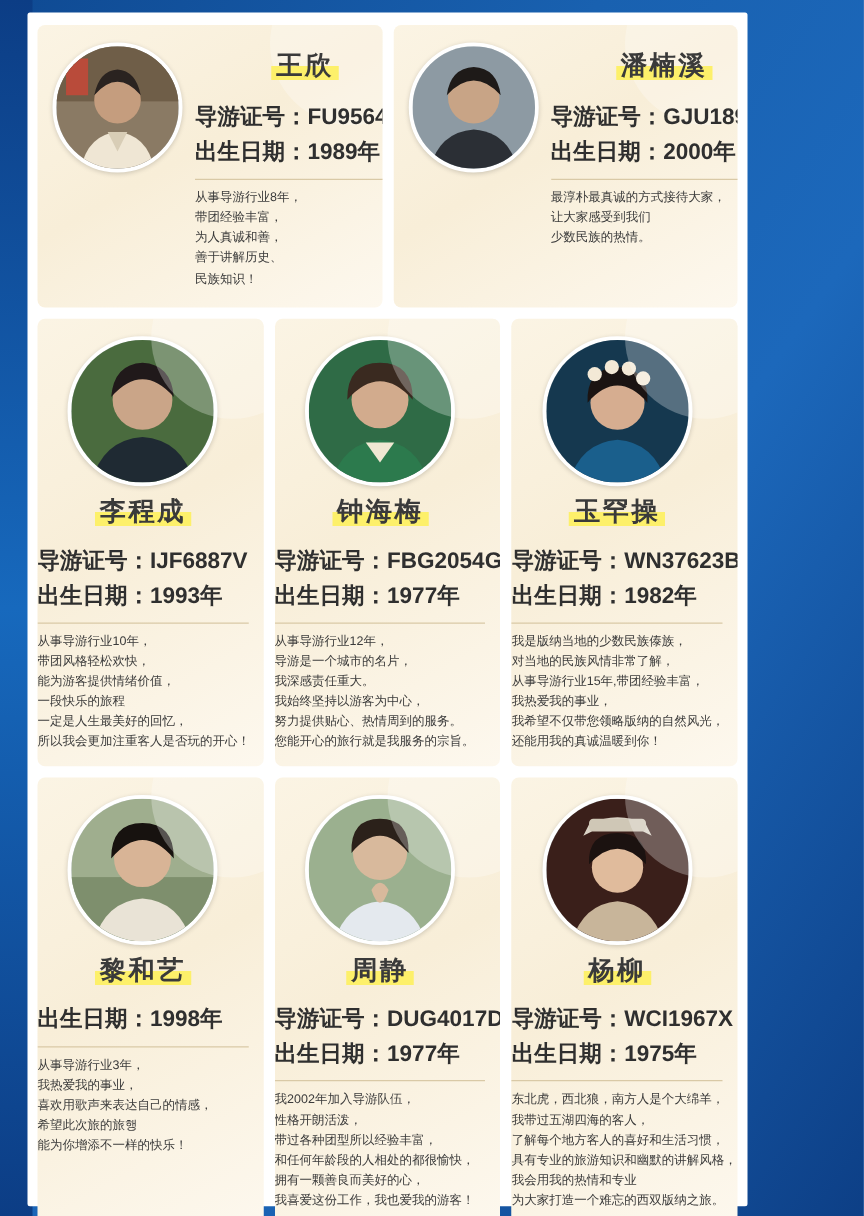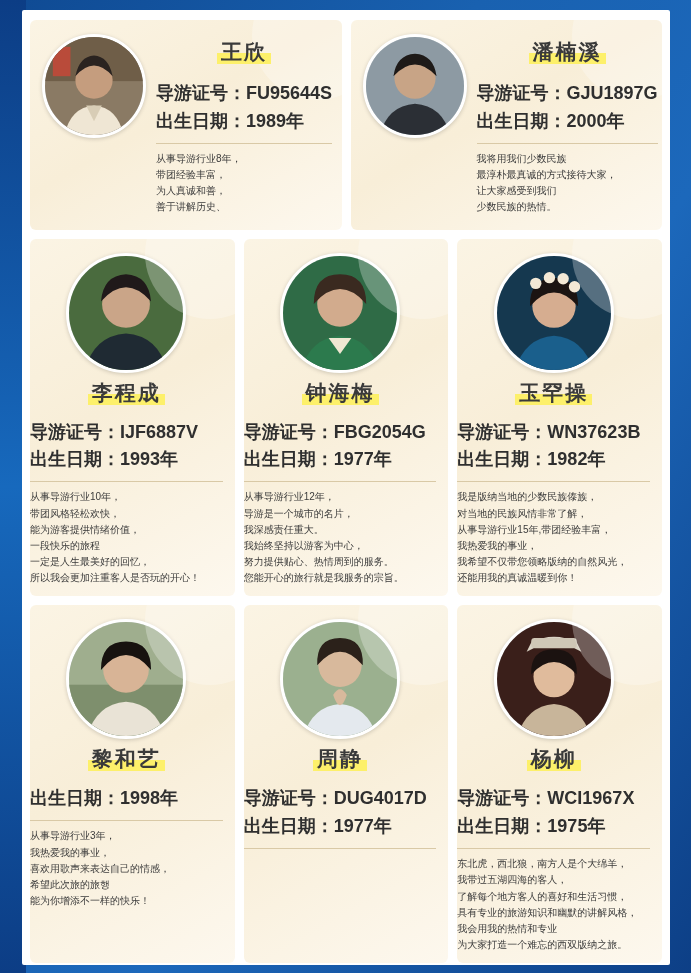--- a/index.html
+++ b/index.html
@@ -31,21 +31,21 @@
     content: "";
     position: absolute;
     right: 0; top: 0; bottom: 0;
     width: 14px;
     background: linear-gradient(180deg, #0a3madjust 0%, #1769bd 50%, #0a357a 100%);
   }
   .sheet {
     position: absolute;
     left: 22px;
     top: 10px;
-    width: 648px;
+    width: 576px;
     height: 955px;
     background: #ffffff;
     border-radius: 2px;
   }
   .grid {
     position: absolute;
     left: 8px;
     top: 10px;
     right: 8px;
     bottom: 8px;
@@ -189,20 +189,21 @@
           <div class="meta">
             <div class="line">导游证号：FU95644S</div>
             <div class="line">出生日期：1989年</div>
           </div>
           <div class="divider"></div>
           <div class="desc">
             <div class="line">从事导游行业8年，</div>
             <div class="line">带团经验丰富，</div>
             <div class="line">为人真诚和善，</div>
             <div class="line">善于讲解历史、</div>
+            <div class="line">民族知识！</div>
           </div>
         </div>
       </div>
 
       <div class="card">
         <div class="photo-wrap">
           <div class="photo">
             <svg viewBox="0 0 100 100" aria-hidden="true">
               <rect width="100" height="100" fill="#8d9aa3"></rect>
               <circle cx="50" cy="42" r="21" fill="#c8a486"></circle>
@@ -214,21 +215,20 @@
         <div class="info">
           <div class="name-inline">
             <span class="name hl">潘楠溪</span>
           </div>
           <div class="meta">
             <div class="line">导游证号：GJU1897G</div>
             <div class="line">出生日期：2000年</div>
           </div>
           <div class="divider"></div>
           <div class="desc">
-            <div class="line">我将用我们少数民族</div>
             <div class="line">最淳朴最真诚的方式接待大家，</div>
             <div class="line">让大家感受到我们</div>
             <div class="line">少数民族的热情。</div>
           </div>
         </div>
       </div>
 
     </div>
 
     <div class="row row2">
@@ -370,20 +370,28 @@
           </div>
         </div>
         <div class="name-row">
           <span class="name hl">周静</span>
         </div>
         <div class="meta">
           <div class="line">导游证号：DUG4017D</div>
           <div class="line">出生日期：1977年</div>
         </div>
         <div class="divider"></div>
+        <div class="desc">
+          <div class="line">我2002年加入导游队伍，</div>
+          <div class="line">性格开朗活泼，</div>
+          <div class="line">带过各种团型所以经验丰富，</div>
+          <div class="line">和任何年龄段的人相处的都很愉快，</div>
+          <div class="line">拥有一颗善良而美好的心，</div>
+          <div class="line">我喜爱这份工作，我也爱我的游客！</div>
+        </div>
       </div>
 
       <div class="card">
         <div class="center">
           <div class="photo big">
             <svg viewBox="0 0 100 100" aria-hidden="true">
               <rect width="100" height="100" fill="#3a1f1a"></rect>
               <circle cx="50" cy="48" r="18" fill="#e0bb9c"></circle>
               <path d="M30 46 q20 -22 40 0 q1 -22 -20 -22 q-21 0 -20 22z" fill="#1b1210"></path>
               <path d="M26 26 q24 -14 48 0 l-4 -8 q-20 -10 -40 0z" fill="#d9d2c4"></path>

